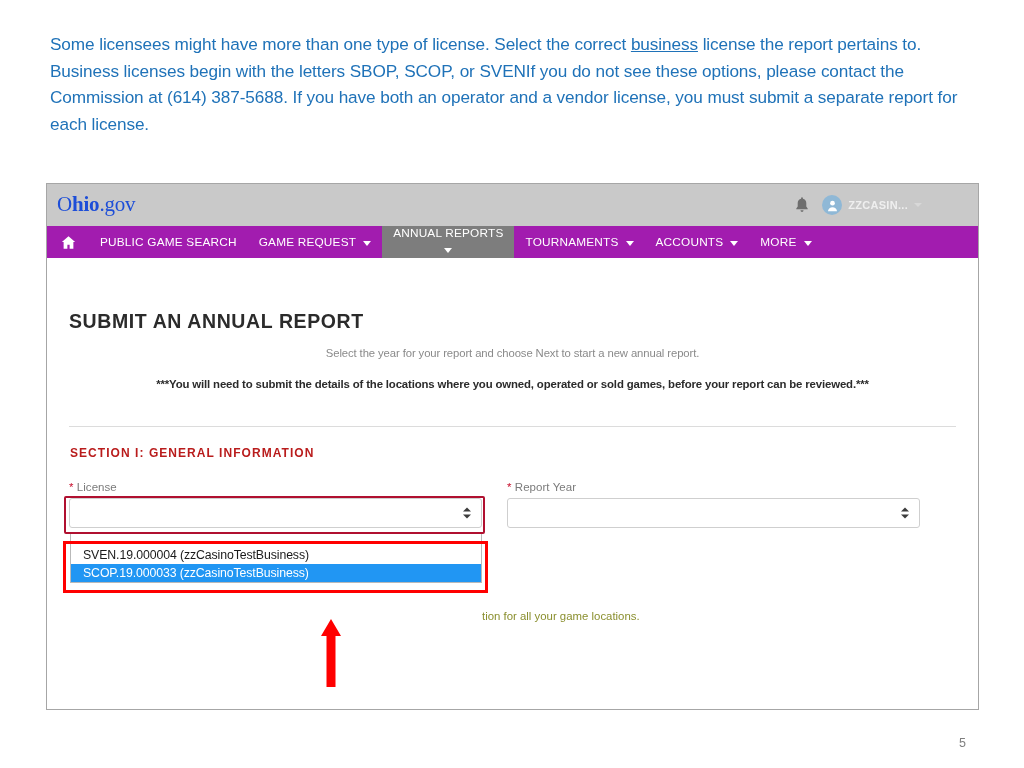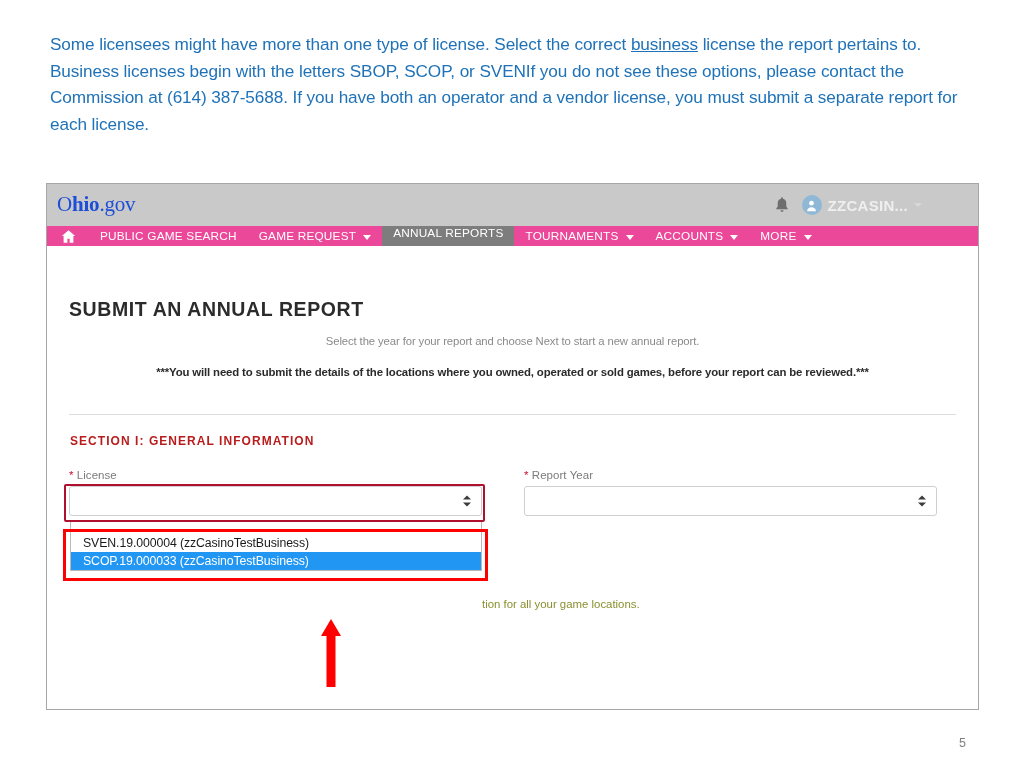--- a/index.html
+++ b/index.html
@@ -75,34 +75,34 @@
   }
   .bell-icon { width: 16px; height: 18px; display: block; }
   .avatar-wrap { display: flex; align-items: center; gap: 6px; }
   .avatar {
     width: 20px; height: 20px; border-radius: 50%;
     background: #8fb8d6;
     display: flex; align-items: center; justify-content: center;
   }
   .avatar svg { width: 13px; height: 13px; display: block; }
   .user-name {
-    font-size: 15px; font-weight: 700; color: #efefef;
+    font-size: 11px; font-weight: 700; color: #efefef;
     letter-spacing: 0.3px; white-space: nowrap;
   }
   .user-caret {
     width: 0; height: 0;
     border-left: 4px solid transparent;
     border-right: 4px solid transparent;
     border-top: 4px solid #d8d8d8;
   }
 
   
   .nav {
-    height: 20px;
-    background: #ec4899;
+    height: 32px;
+    background: #a21caf;
     display: flex;
     align-items: stretch;
   }
   .nav-home {
     width: 42px;
     display: flex; align-items: center; justify-content: center;
   }
   .nav-home svg { width: 15px; height: 15px; display: block; }
   .nav-item {
     display: flex; align-items: center; gap: 7px;
@@ -170,21 +170,21 @@
     letter-spacing: 1.05px;
   }
 
   
   .form-row {
     display: flex;
     margin-top: 21px;
     position: relative;
   }
   .field { width: 413px; position: relative; }
-  .field.second { margin-left: 42px; }
+  .field.second { margin-left: 25px; }
 
   .field-label {
     font-size: 11.5px;
     color: #7b7b7b;
     margin-bottom: 5px;
     letter-spacing: 0.05px;
   }
   .req { color: #c8102e; font-size: 11.5px; }
 
   .select-box {

